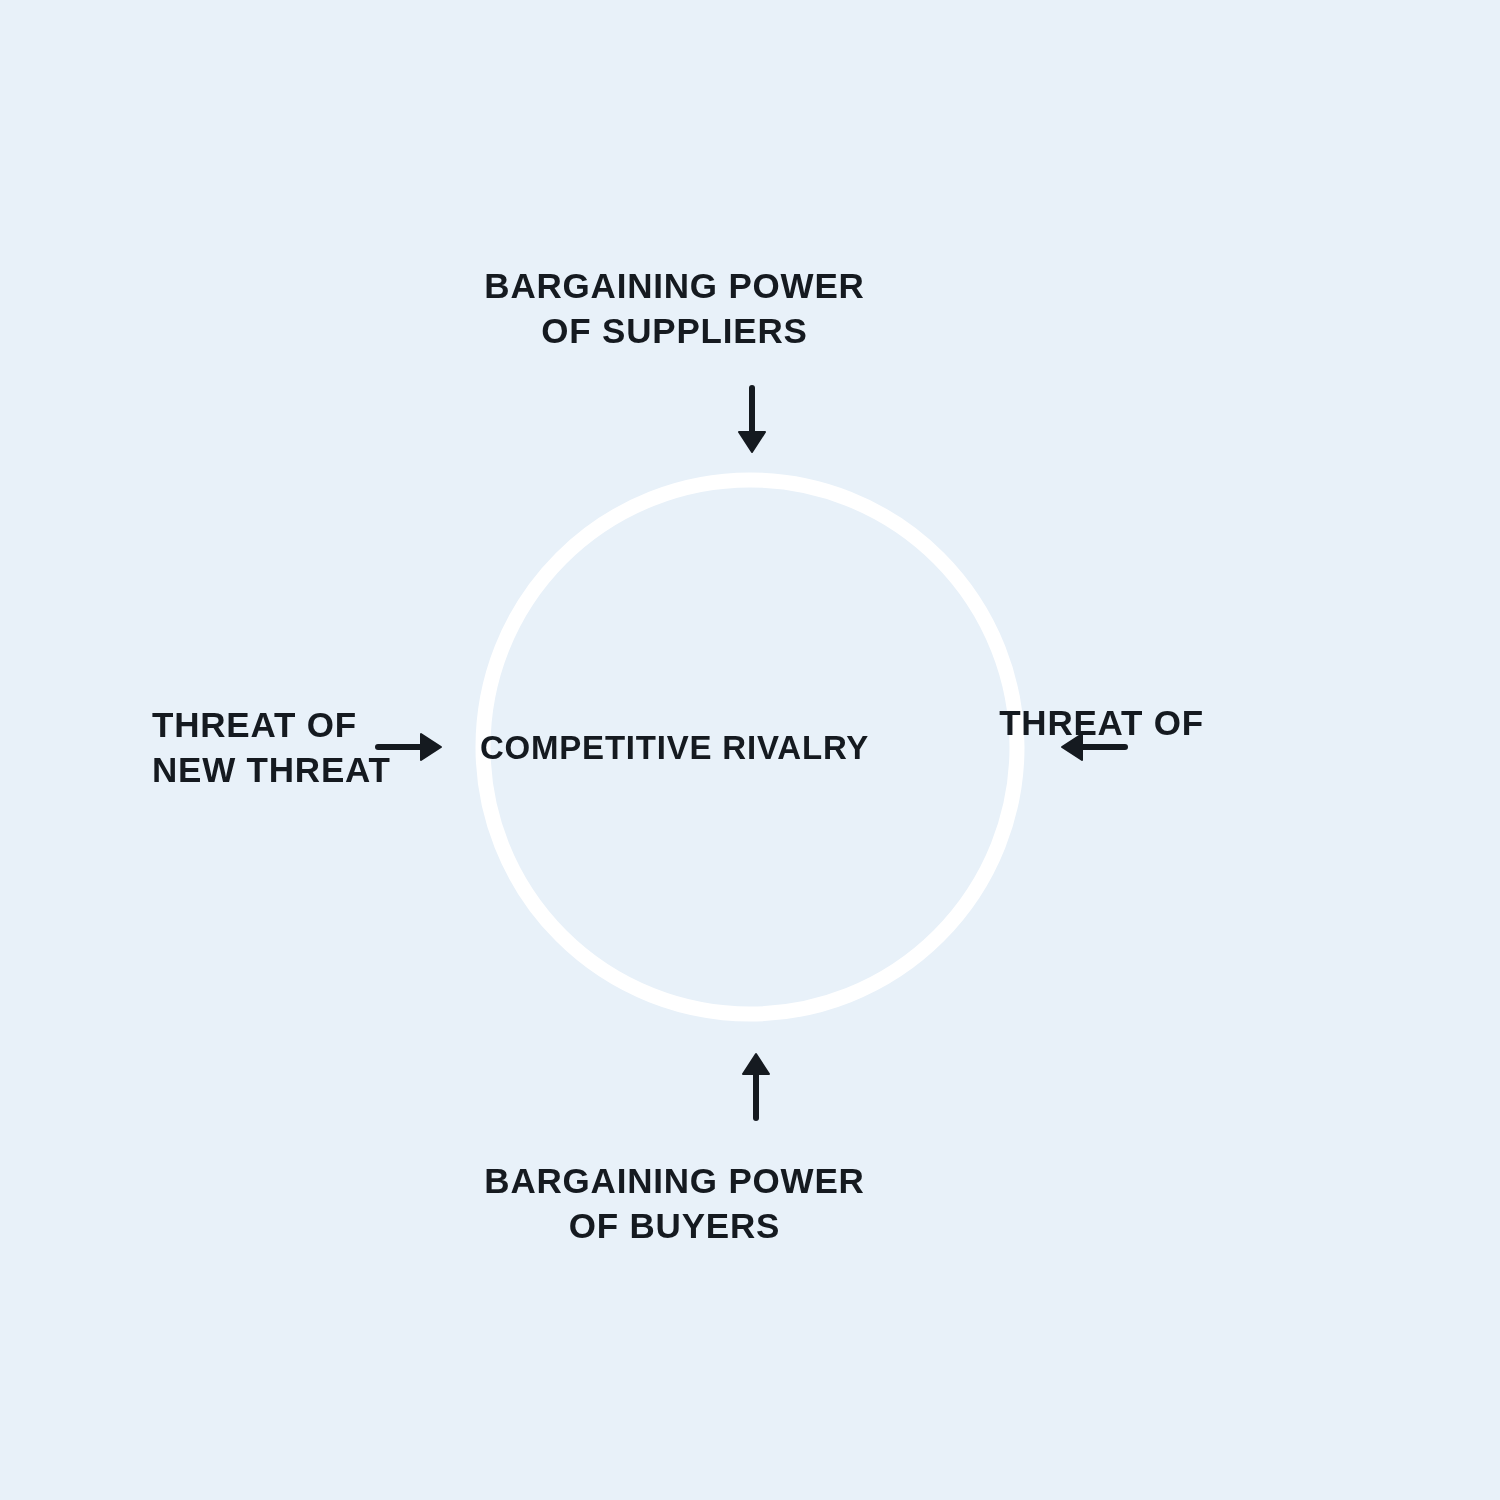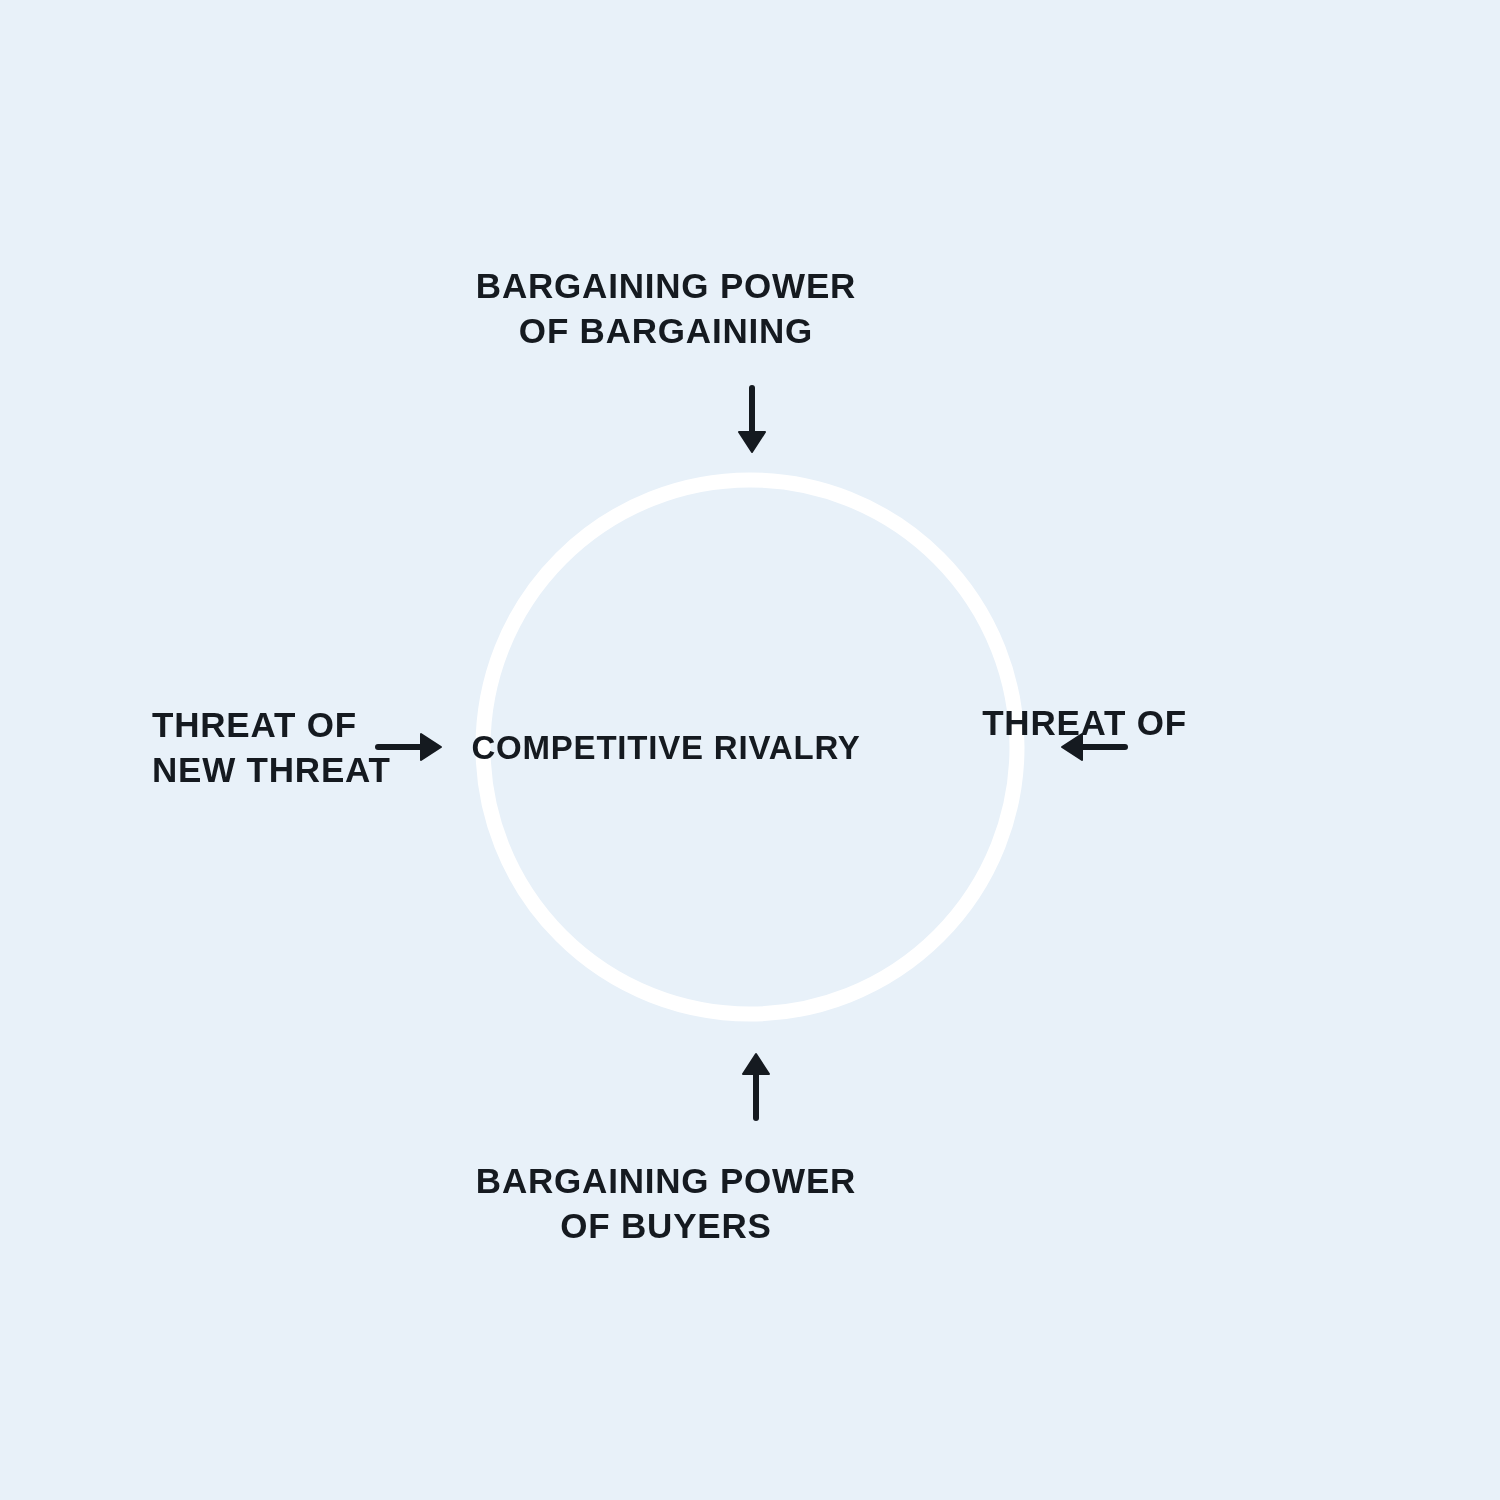--- a/index.html
+++ b/index.html
@@ -8,20 +8,21 @@
     --circle:#ffffff;
   }
   html,body{margin:0;padding:0;background:var(--bg);}
   .canvas{
     position:relative;
     width:1332px;height:1500px;
     background:var(--bg);
     font-family:"Liberation Sans", sans-serif;
     color:var(--ink);
     overflow:hidden;
+    padding-left:17px;
   }
   .layer{position:absolute;left:0;top:0;width:1500px;height:1500px;}
   .force-label{
     position:absolute;
     font-size:35px;
     font-weight:bold;
     letter-spacing:0.8px;
     line-height:45px;
     white-space:nowrap;
   }
@@ -76,21 +77,21 @@
     </g>
 
     <g>
       <path class="arrow-stem" d="M756 1118 L756 1068"></path>
       <path class="arrow-head" d="M743 1074 L769 1074 L756 1054 Z"></path>
     </g>
   </svg>
 
   <div class="force-label top">
     <div>BARGAINING POWER</div>
-    <div>OF BARGAINING</div>
+    <div>OF SUPPLIERS</div>
   </div>
 
   <div class="force-label left">
     <div>THREAT OF</div>
     <div>NEW THREAT</div>
   </div>
 
   <div class="force-label right">
     <div>THREAT OF</div>
   </div>

